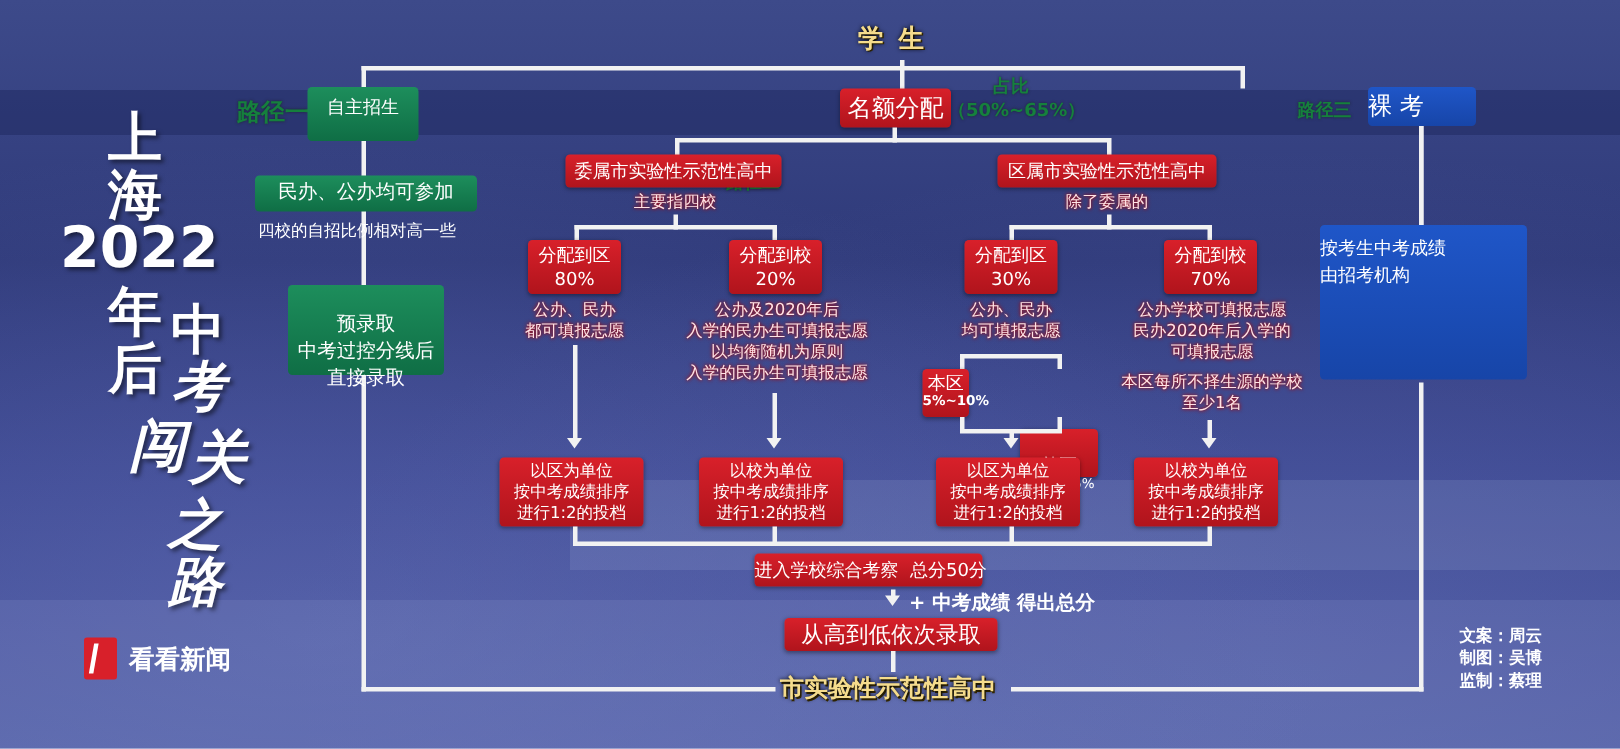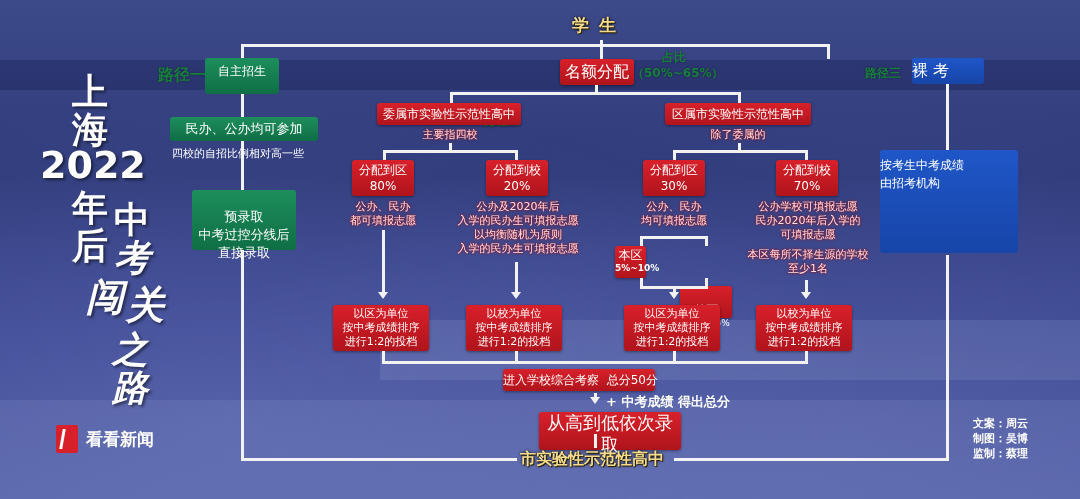--- a/index.html
+++ b/index.html
@@ -209,21 +209,21 @@
 <div class="line" style="left:382px;top:351px;width:3px;height:12px;"></div>
 <div class="line" style="left:515px;top:351px;width:3px;height:12px;"></div>
 <div class="line" style="left:673px;top:351px;width:3px;height:12px;"></div>
 <div class="line" style="left:805px;top:351px;width:3px;height:12px;"></div>
 <div class="line" style="left:382px;top:361px;width:426px;height:3px;"></div>
 
 <div class="red-box" style="left:503px;top:369px;width:152px;height:22px;font-size:12px;line-height:22px;white-space:pre;">进入学校综合考察  总分50分</div>
 <div class="arrow-down" style="left:590px;top:397px;"></div>
 <div class="line" style="left:594px;top:393px;width:3px;height:5px;"></div>
 <div class="abs" style="left:606px;top:393px;font-size:13px;color:#fff;font-weight:bold;">+ 中考成绩 得出总分</div>
-<div class="red-box" style="left:523px;top:412px;width:142px;height:38px;font-size:18px;line-height:22px;margin-left:16px;">从高到低依次录取</div>
+<div class="red-box" style="left:523px;top:412px;width:142px;height:22px;font-size:15px;line-height:22px;">从高到低依次录取</div>
 <div class="line" style="left:594px;top:434px;width:3px;height:14px;"></div>
 
 <div class="abs gold" style="left:520px;top:449px;font-size:16px;">市实验性示范性高中</div>
 
 <div class="label-white" style="left:865px;top:65px;font-size:12px;">路径三</div>
 <div class="blue-box" style="left:912px;top:58px;width:72px;height:26px;font-size:16px;line-height:26px;">裸 考</div>
 <div class="line" style="left:946px;top:84px;width:3px;height:66px;"></div>
 <div class="blue-box" style="left:880px;top:150px;width:138px;height:103px;font-size:12px;line-height:18px;padding-top:6px;">
   <div>按考生中考成绩</div>
   <div>由招考机构</div>

